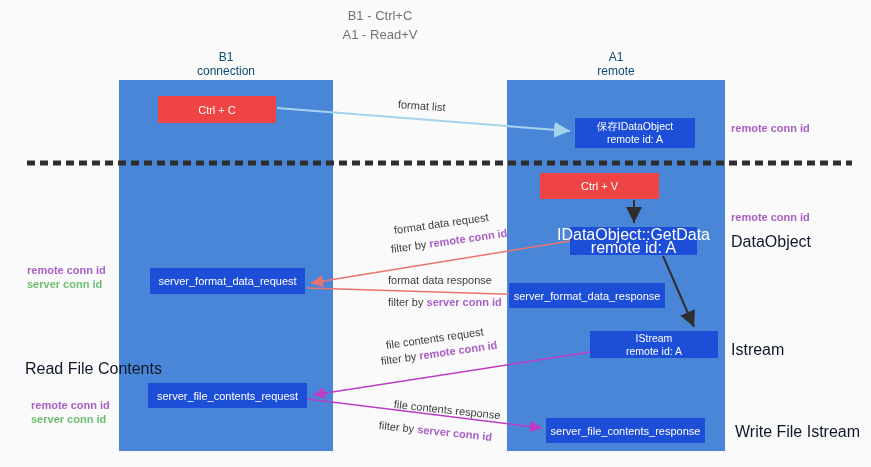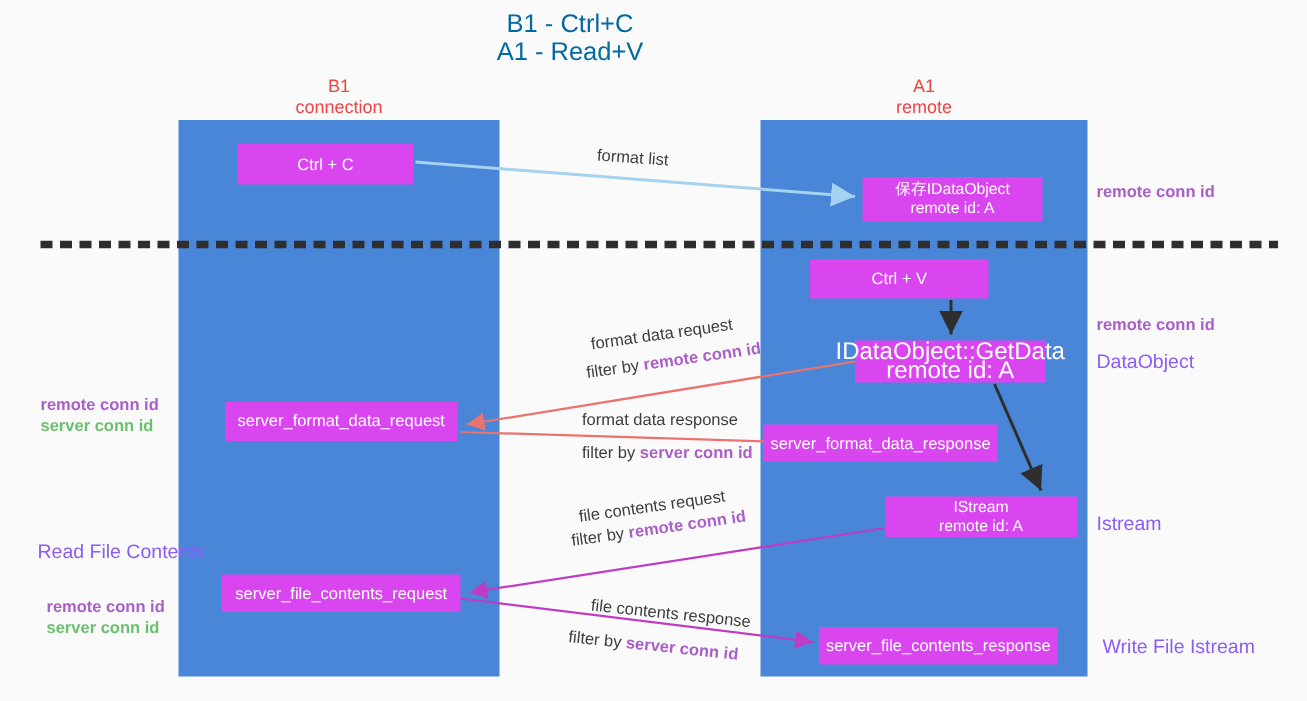--- a/index.html
+++ b/index.html
@@ -3,31 +3,31 @@
 <meta charset="utf-8">
 <style>
   html,body{margin:0;padding:0;background:#fafafa;font-family:"Liberation Sans","DejaVu Sans",sans-serif;}
   #canvas{position:relative;width:871px;height:467px;background:#fafafa;overflow:hidden;}
 
   .lane{position:absolute;top:80px;height:371px;background:#4a86d8;z-index:0;}
   #lane-b1{left:119px;width:214px;}
   #lane-a1{left:507px;width:218px;}
 
   #title{position:absolute;left:0;top:6px;width:760px;text-align:center;
-         font-size:17px;line-height:19px;color:#0369a1;z-index:2;}
-  .lane-header{position:absolute;top:50px;text-align:center;font-size:12px;line-height:14px;color:#ef4444;z-index:2;}
+         font-size:13px;line-height:19px;color:#737373;z-index:2;}
+  .lane-header{position:absolute;top:50px;text-align:center;font-size:12px;line-height:14px;color:#0c4a6e;z-index:2;}
   #lane-header-b1{left:119px;width:214px;}
   #lane-header-a1{left:507px;width:218px;}
 
   svg.overlay{position:absolute;left:0;top:0;z-index:1;}
 
   .node{position:absolute;z-index:2;display:flex;flex-direction:column;align-items:center;justify-content:center;
         color:#ffffff;font-size:11px;line-height:14px;text-align:center;}
-  .node.green{background:#d946ef;}
-  .node.orange{background:#d946ef;}
+  .node.green{background:#ef4444;}
+  .node.orange{background:#1d4ed8;}
 
   #node-ctrl-c{left:158px;top:96px;width:118px;height:27px;}
   #node-ctrl-v{left:540px;top:173px;width:119px;height:26px;text-align:right;}
   #node-save-dataobject{left:575px;top:118px;width:120px;height:30px;font-size:10.5px;line-height:13px;}
   #node-getdata{left:570px;top:227px;width:127px;height:28px;font-size:16px;line-height:13px;}
   #node-istream{left:590px;top:331px;width:128px;height:27px;font-size:10.5px;line-height:13px;}
   #node-format-request{left:150px;top:268px;width:155px;height:26px;}
   #node-format-response{left:509px;top:283px;width:156px;height:25px;}
   #node-file-request{left:148px;top:383px;width:159px;height:25px;}
   #node-file-response{left:546px;top:418px;width:159px;height:25px;}
@@ -40,21 +40,21 @@
   #lbl-format-data-response{left:388px;top:274px;}
   #lbl-filter-server-1{left:388px;top:296px;}
   #lbl-file-contents-request{left:386px;top:339px;transform:rotate(-8deg);}
   #lbl-filter-remote-2{left:381px;top:355px;transform:rotate(-8deg);}
   #lbl-file-contents-response{left:394px;top:398px;transform:rotate(6deg);}
   #lbl-filter-server-2{left:379px;top:419px;transform:rotate(6deg);}
 
   .annot{position:absolute;z-index:2;white-space:nowrap;}
   .annot.purple{color:#a95fc7;font-weight:bold;font-size:11px;}
   .annot.green{color:#6dbf70;font-weight:bold;font-size:11px;}
-  .annot.plain{color:#8b5cf6;font-size:13px;}
+  .annot.plain{color:#0f172a;font-size:16px;}
 
   #an-remote-top{left:731px;top:122px;}
   #an-remote-mid{left:731px;top:211px;}
   #an-dataobject{left:731px;top:233px;}
   #an-istream{left:731px;top:341px;}
   #an-write-file{left:735px;top:423px;}
   #an-left-remote-1{left:27px;top:264px;}
   #an-left-server-1{left:27px;top:278px;}
   #an-read-file{left:25px;top:360px;}
   #an-left-remote-2{left:31px;top:399px;}

